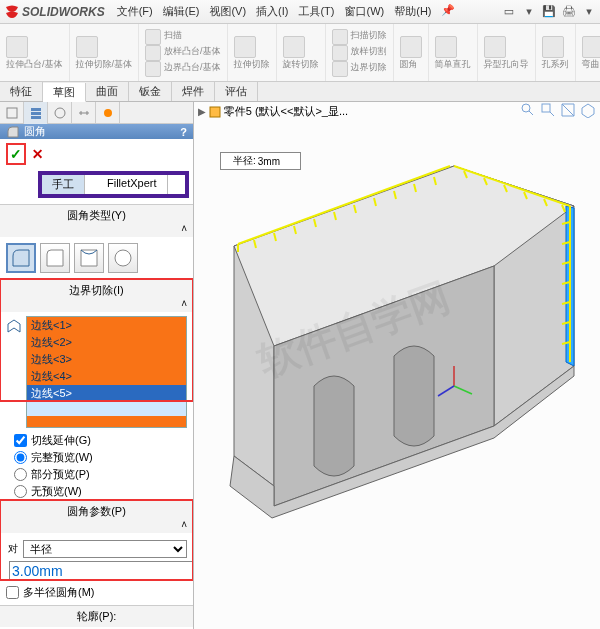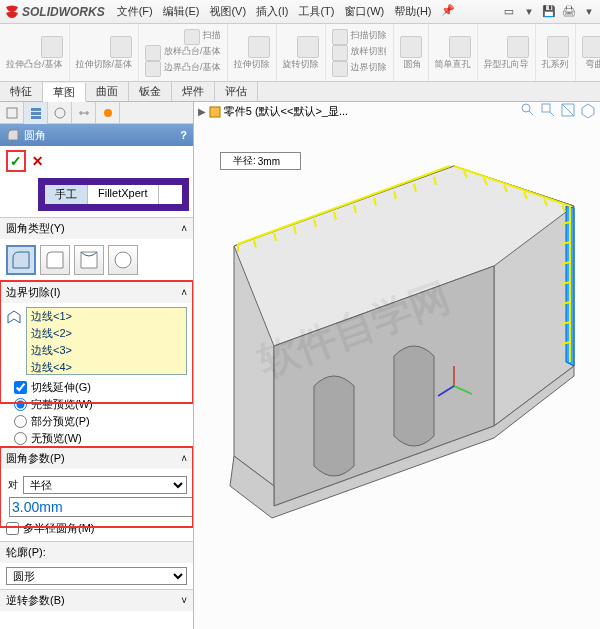--- a/index.html
+++ b/index.html
@@ -10,21 +10,21 @@
 .logo { display: flex; align-items: center; gap: 2px; margin-right: 8px; }
 .logo-icon { width: 16px; height: 16px; }
 .logo-text { font-weight: bold; font-style: italic; font-size: 12px; color: #555; }
 .menu { display: flex; gap: 2px; }
 .menu-item { padding: 2px 4px; color: #333; cursor: pointer; font-size: 11px; }
 .title-right { margin-left: auto; display: flex; gap: 6px; align-items: center; }
 .ticon { width: 14px; height: 14px; display: inline-flex; align-items: center; justify-content: center; color: #555; }
 
 
 .ribbon { height: 58px; background: #f7f7f7; border-bottom: 1px solid #ccc; display: flex; overflow: hidden; }
-.ribbon-group { display: flex; flex-direction: column; align-items: flex-end; justify-content: center; padding: 2px 6px; border-right: 1px solid #e5e5e5; }
+.ribbon-group { display: flex; flex-direction: column; align-items: flex-start; justify-content: center; padding: 2px 6px; border-right: 1px solid #e5e5e5; }
 .ribbon-btn { width: 22px; height: 22px; background: #e8e8e8; border: 1px solid #ccc; border-radius: 2px; }
 .ribbon-label { font-size: 9px; color: #888; margin-top: 2px; text-align: center; line-height: 1.1; white-space: nowrap; }
 
 
 .tabstrip { display: flex; height: 20px; background: #eee; border-bottom: 1px solid #bbb; }
 .tab { padding: 2px 10px; font-size: 11px; color: #333; border-right: 1px solid #ccc; cursor: pointer; }
 .tab.active { background: #fff; border-bottom: 1px solid #fff; position: relative; top: 1px; }
 
 
 .main { display: flex; height: 527px; }
@@ -38,34 +38,34 @@
 
 
 .pm-title { display: flex; align-items: center; height: 22px; background: linear-gradient(#7aa3d6,#5a88c0); color: #fff; padding: 0 6px; gap: 4px; font-size: 11px; }
 .pm-title .spacer { flex: 1; }
 .pm-title .q { color: #fff; font-weight: bold; }
 .pm-confirm { display: flex; align-items: center; gap: 6px; padding: 4px 6px; }
 .check { color: #090; font-size: 14px; font-weight: bold; }
 .cross { color: #c00; font-size: 14px; font-weight: bold; }
 .red-box { border: 2px solid #e33; padding: 1px 2px; display: inline-flex; align-items: center; }
 
-.mode-row { display: flex; gap: 0; margin: 2px 4px 6px 38px; border: 7px solid #4c1d95; }
+.mode-row { display: flex; gap: 12px; margin: 2px 4px 6px 38px; border: 4px solid #4c1d95; }
 .mode-btn { padding: 2px 10px; font-size: 11px; border-right: 1px solid #bbb; cursor: pointer; }
 .mode-btn.active { background: #d0e0f0; }
 
 .section { border-top: 1px solid #ccc; }
-.section-header { display: flex; align-items: center; padding: 3px 6px; background: #f3f3f3; font-size: 11px; cursor: pointer; }
+.section-header { display: flex; align-items: center; padding: 3px 6px; background: #f3f3f3; font-size: 11px; cursor: pointer; flex-direction: column; }
 .section-header .chev { margin-left: auto; font-size: 10px; }
 .section-body { padding: 4px 6px; }
 
 .type-row { display: flex; gap: 4px; padding: 2px 0; }
 .type-btn { width: 30px; height: 30px; border: 1px solid #aaa; background: linear-gradient(#fff,#e8e8e8); display: flex; align-items: center; justify-content: center; cursor: pointer; }
 .type-btn.active { border: 2px solid #5a88c0; background: #d0e0f0; }
 
-.edge-list { border: 1px solid #8aa; background: #fef9c3; height: 68px; overflow: auto; }
+.edge-list { border: 1px solid #8aa; background: #f97316; height: 112px; overflow: auto; }
 .edge-item { padding: 1px 4px; font-size: 11px; color: #036; }
 .edge-item.sel { background: #2a6ac0; color: #fff; }
 .edge-input { width: 100%; border: none; background: #cfe8ff; height: 14px; }
 
 .chk-row { display: flex; align-items: center; gap: 4px; padding: 1px 0 1px 14px; font-size: 11px; }
 .chk-row input[type=checkbox], .chk-row input[type=radio] { margin: 0; }
 
 .param-row { display: flex; align-items: center; gap: 3px; margin: 3px 0; }
 .param-label { width: 14px; text-align: center; font-size: 10px; }
 .param-select { flex: 1; border: 1px solid #888; height: 18px; font-size: 11px; background: #fff; padding: 0 2px; }

